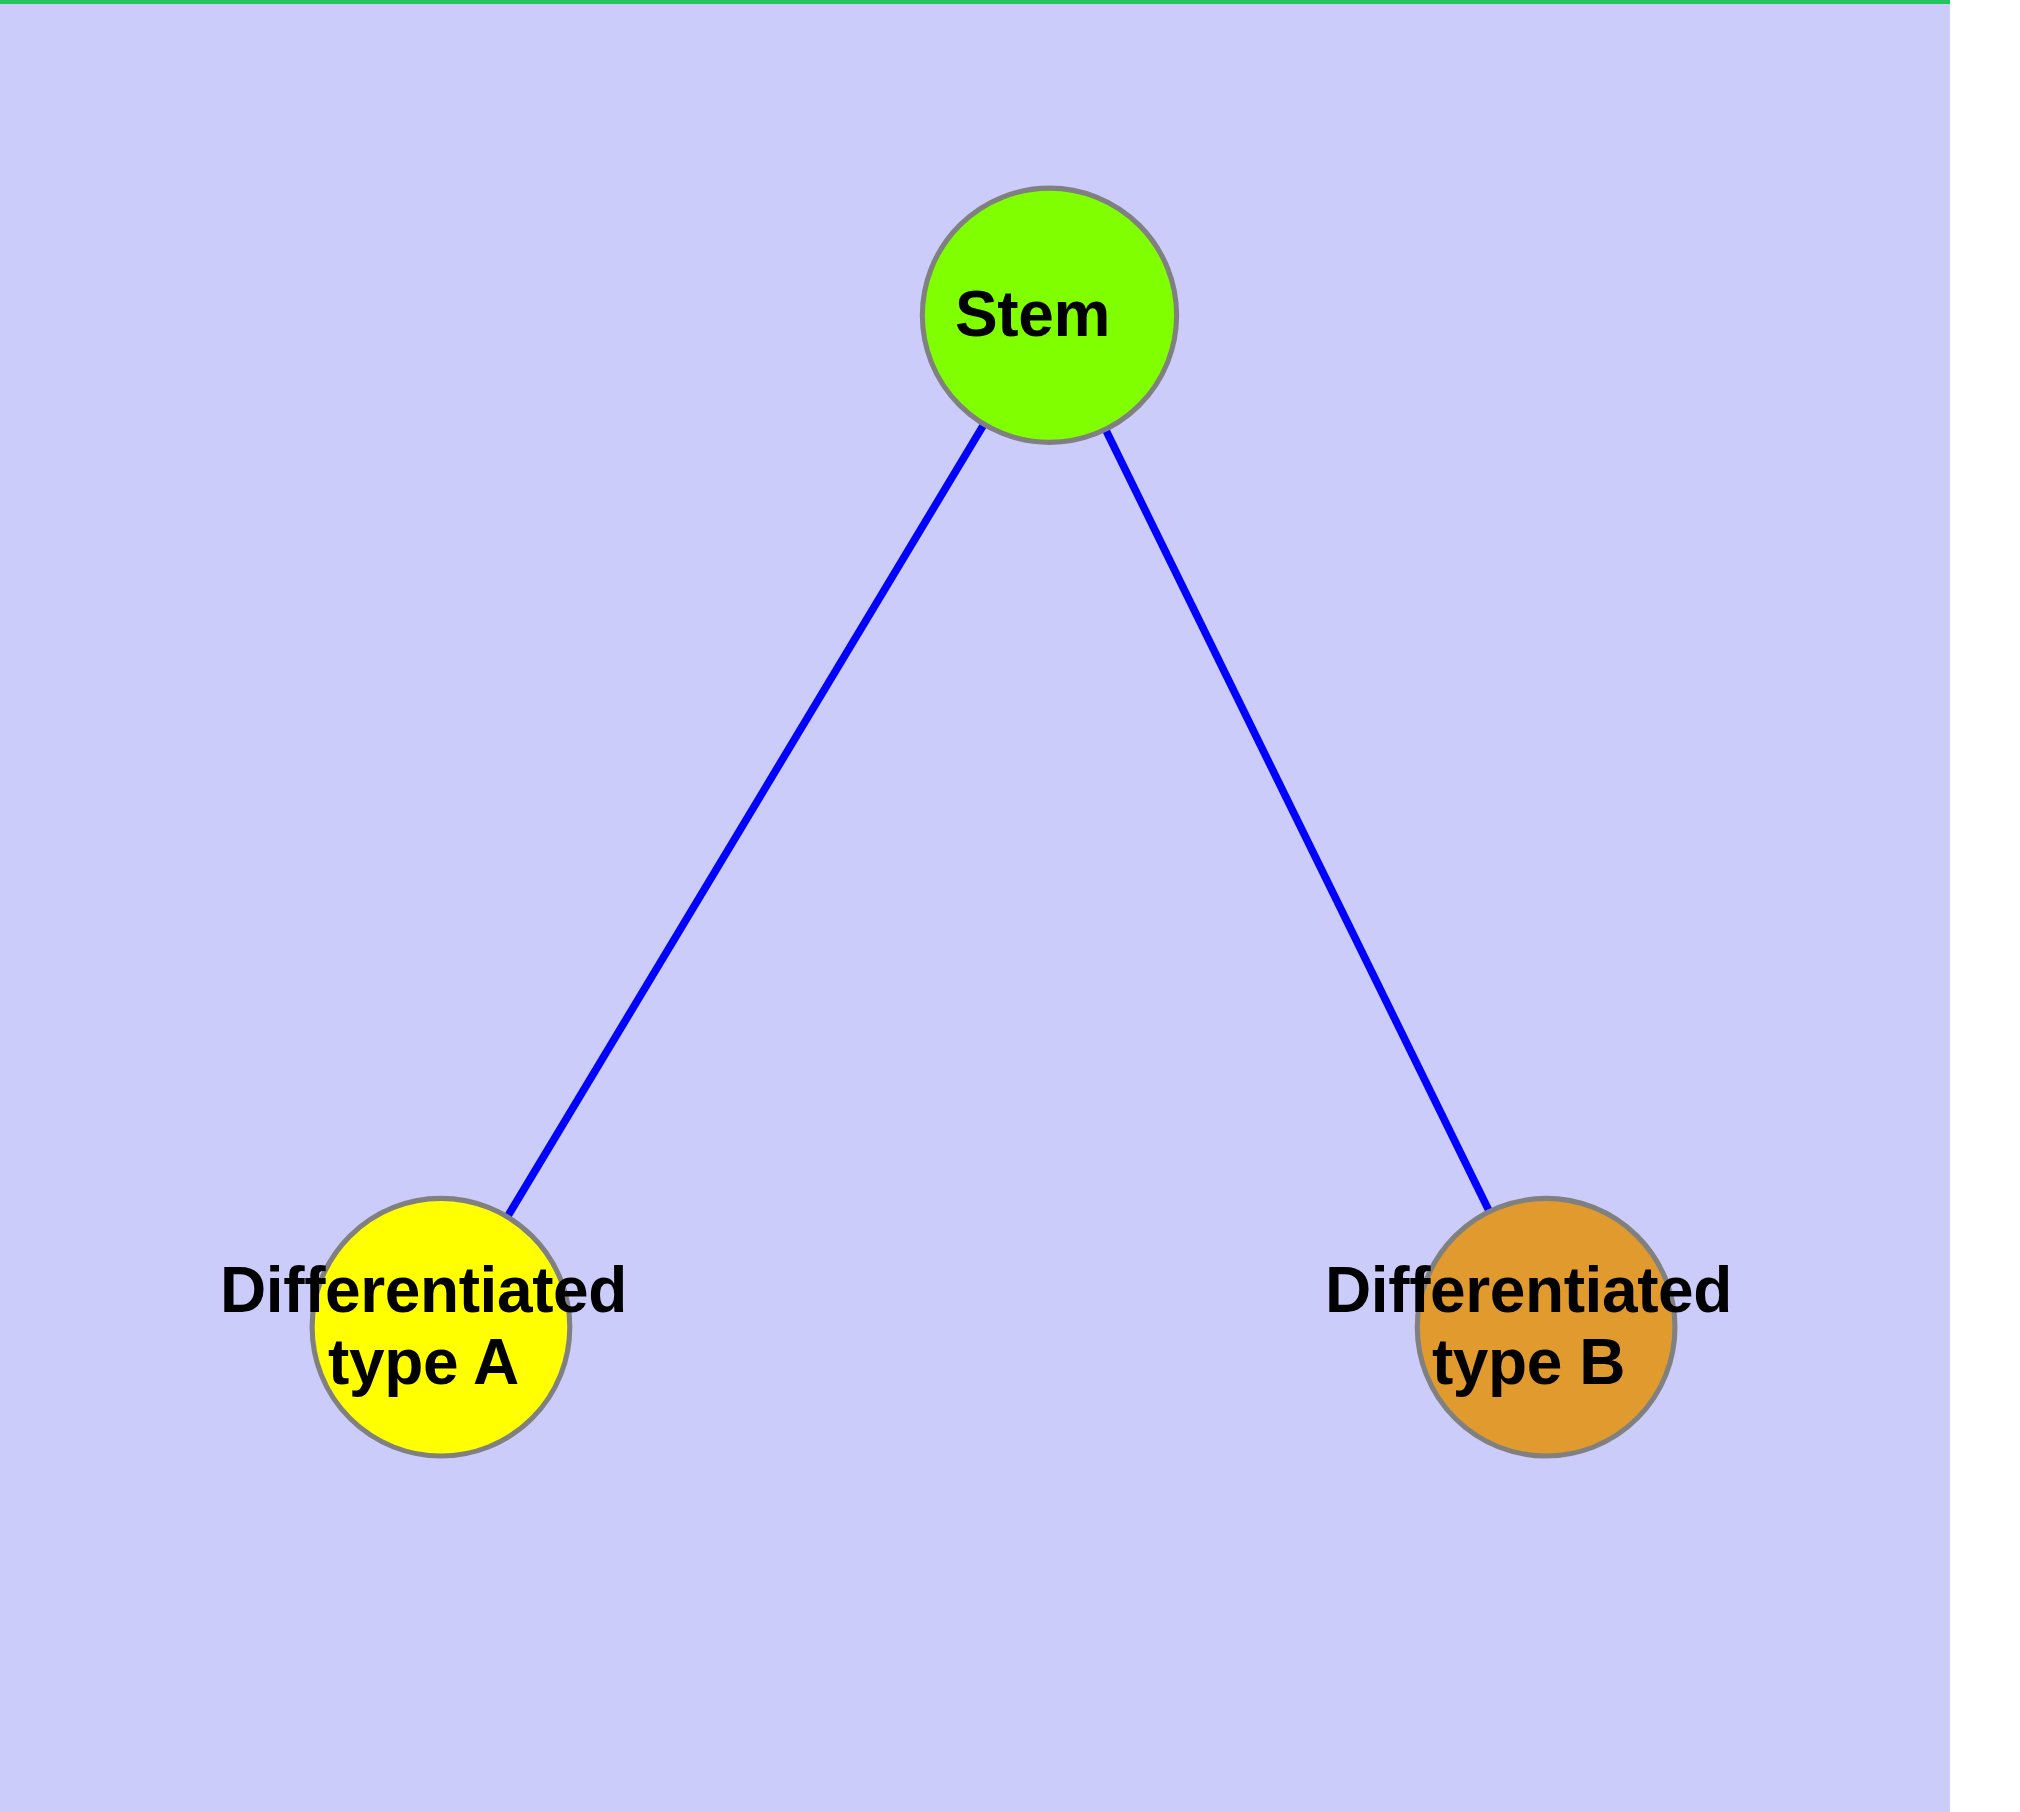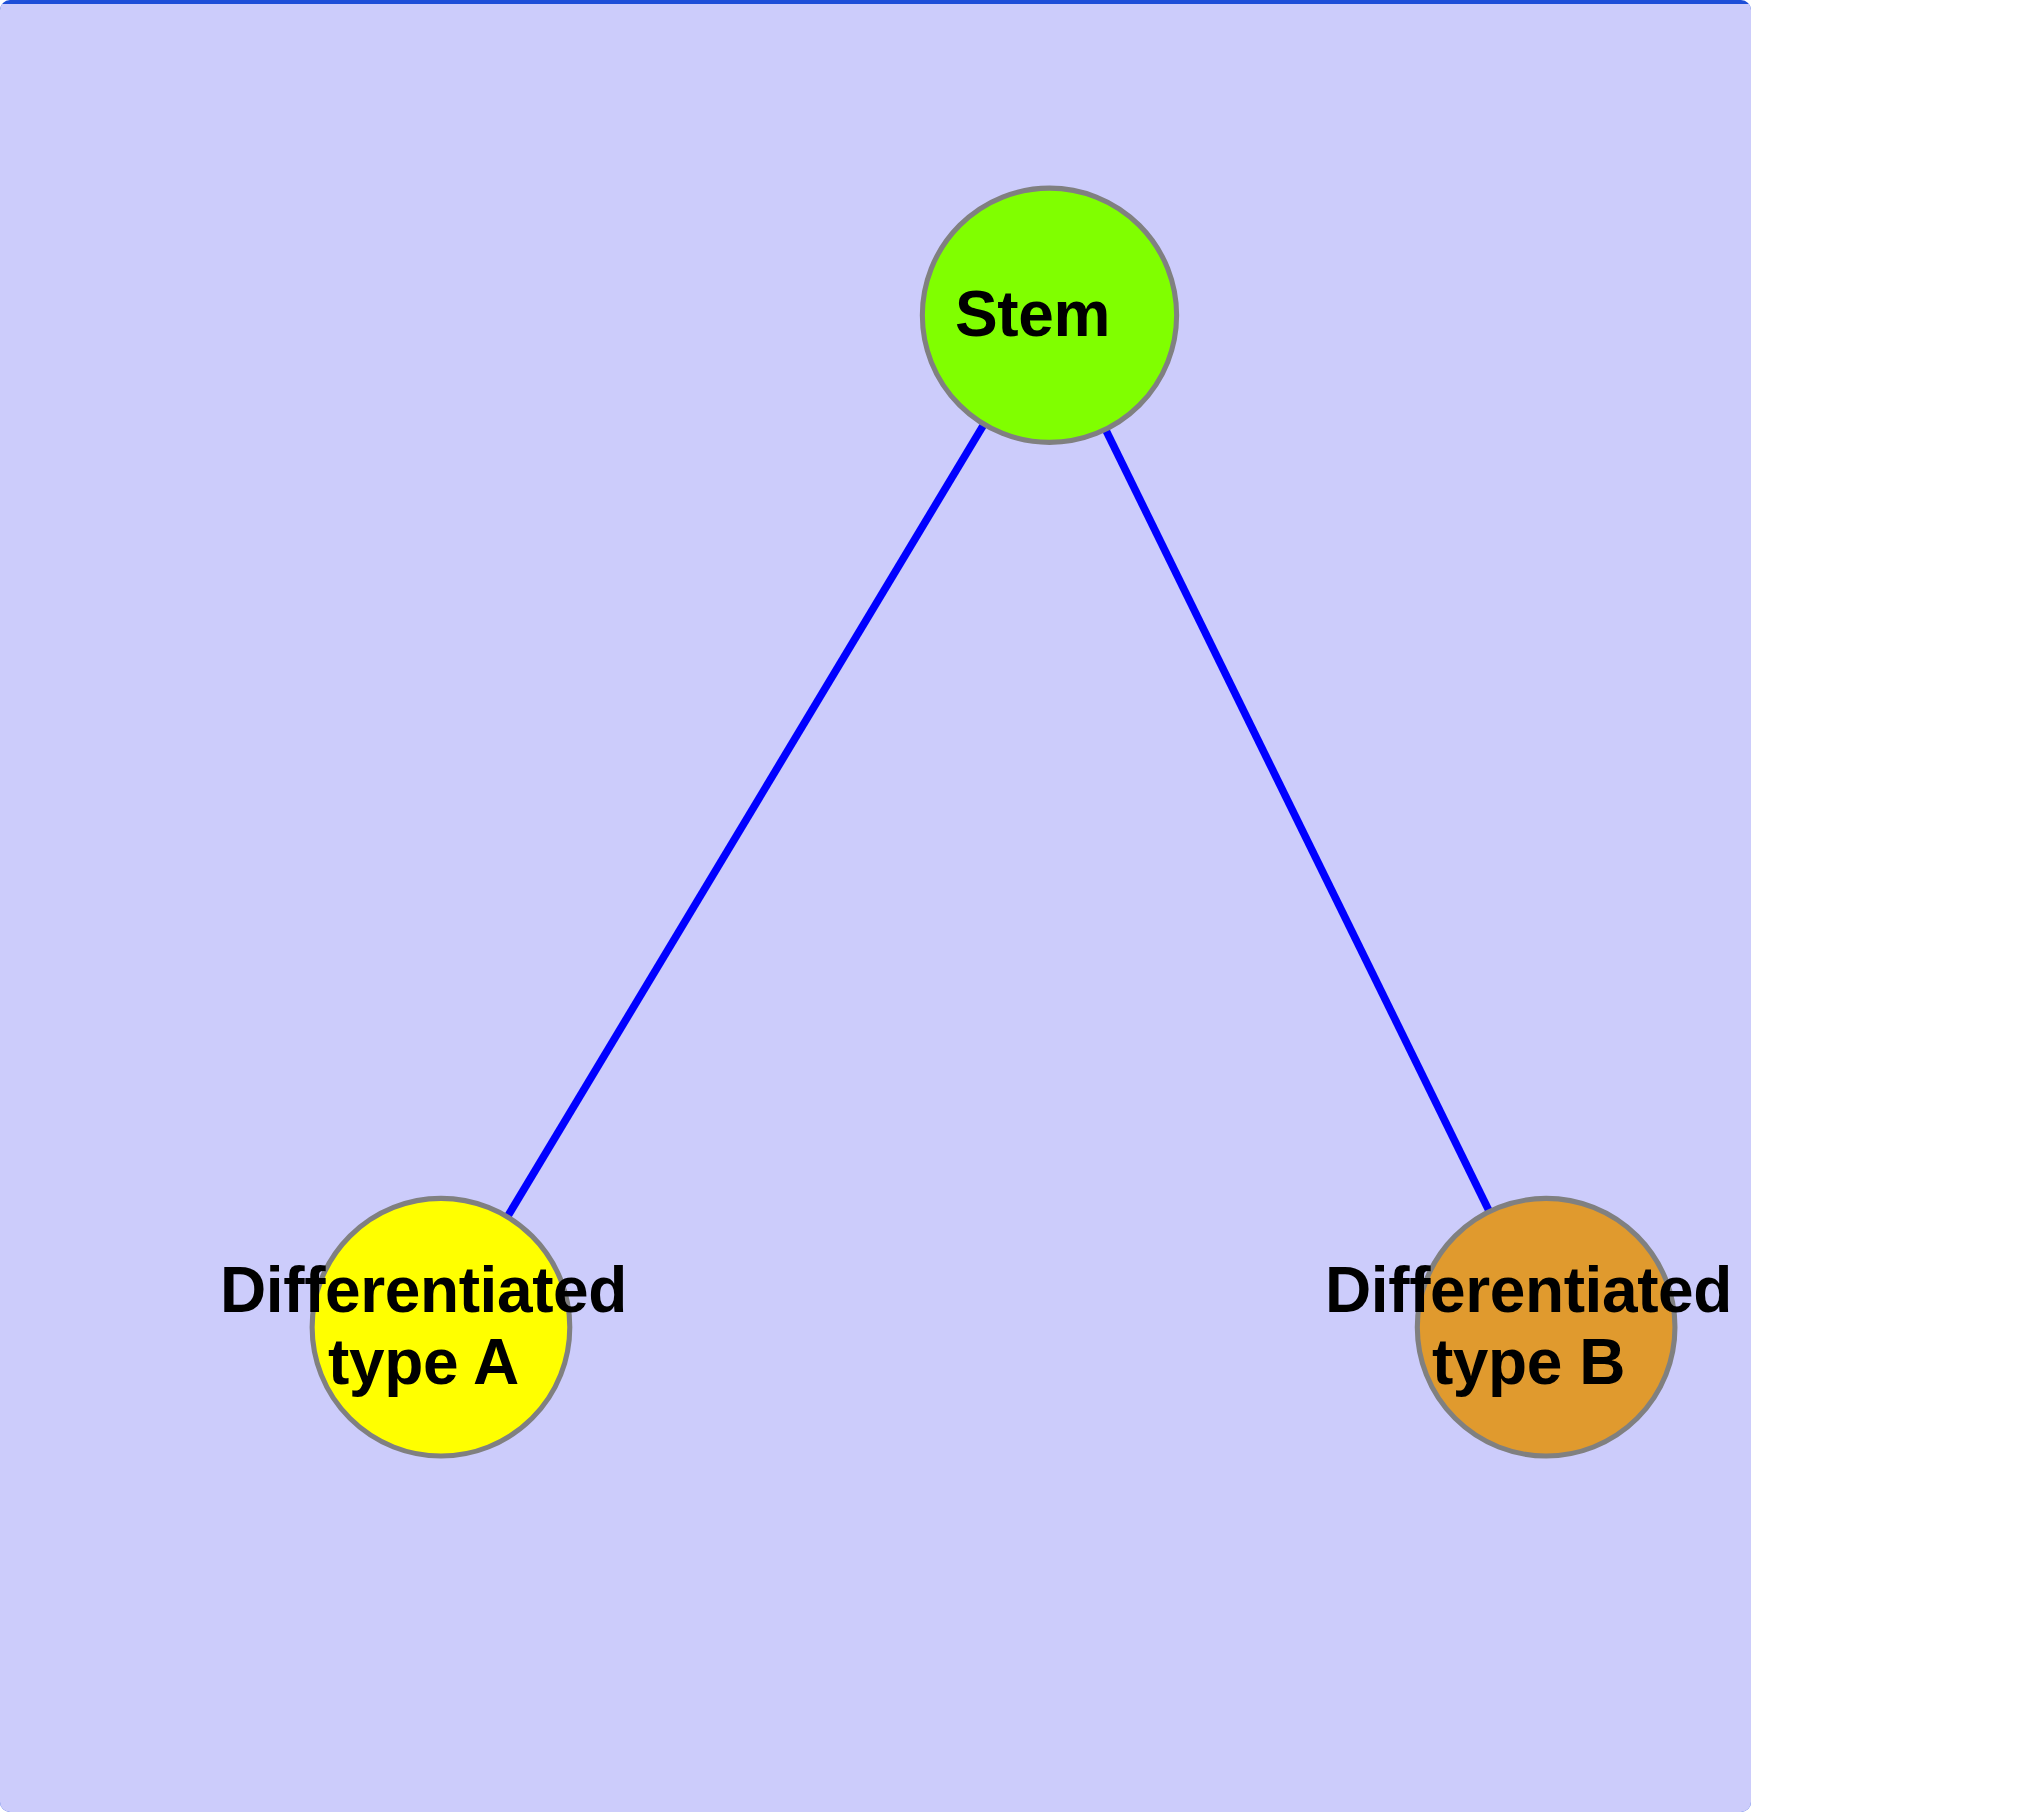--- a/index.html
+++ b/index.html
@@ -2,26 +2,25 @@
 <html style="font-size:13.6px"><head>
 <meta charset="utf-8">
 <style>
   html, body {
     margin: 0;
     padding: 0;
     background: #ffffff;
   }
   #canvas {
     position: relative;
-    width: 1751px;
+    width: 1950px;
     height: 1812px;
-    background: #1d4ed8;
+    background: #22c55e;
     overflow: hidden;
     font-family: "Liberation Sans", sans-serif;
-    border-radius: 10px;
   }
   #plot-area {
     position: absolute;
     left: 0;
     top: 4.2px;
     width: 2021px;
     height: 1808px;
     background: #ccccfb;
   }
   #graph-svg {

